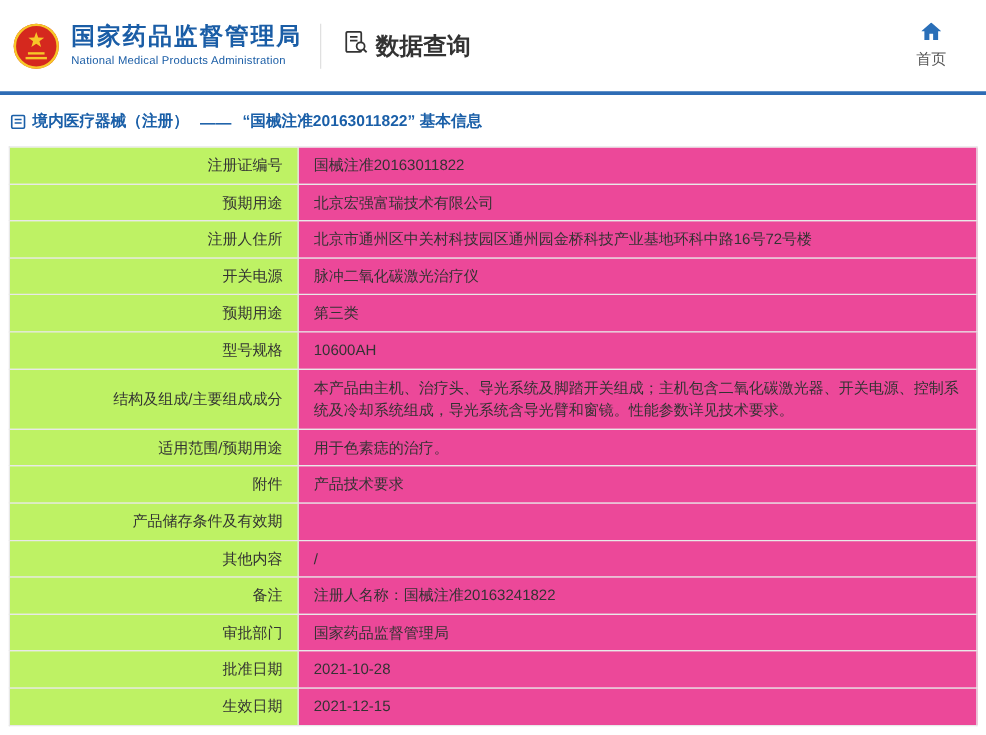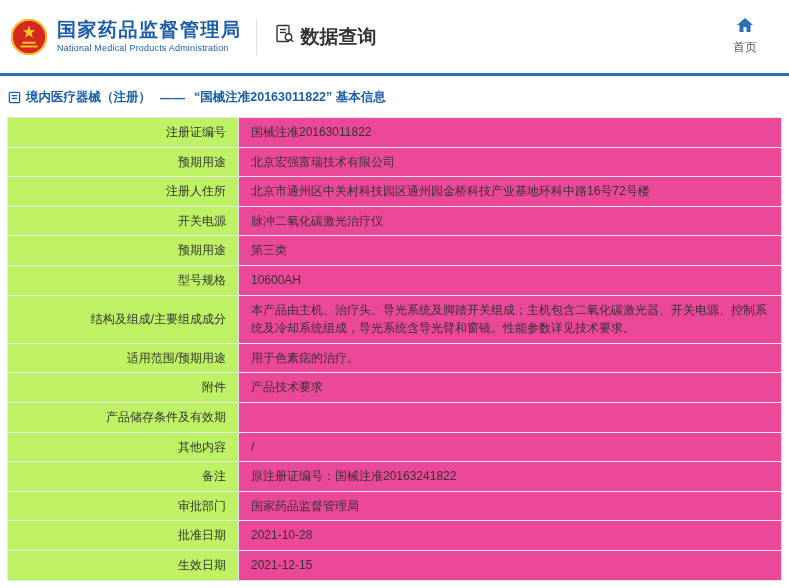--- a/index.html
+++ b/index.html
@@ -172,21 +172,21 @@
         <tr>
           <td class="label">产品储存条件及有效期</td>
           <td class="value"></td>
         </tr>
         <tr>
           <td class="label">其他内容</td>
           <td class="value">/</td>
         </tr>
         <tr>
           <td class="label">备注</td>
-          <td class="value">原注册证编号：国械注准20163241822</td>
+          <td class="value">注册人名称：国械注准20163241822</td>
         </tr>
         <tr>
           <td class="label">审批部门</td>
           <td class="value">国家药品监督管理局</td>
         </tr>
         <tr>
           <td class="label">批准日期</td>
           <td class="value">2021-10-28</td>
         </tr>
         <tr>

